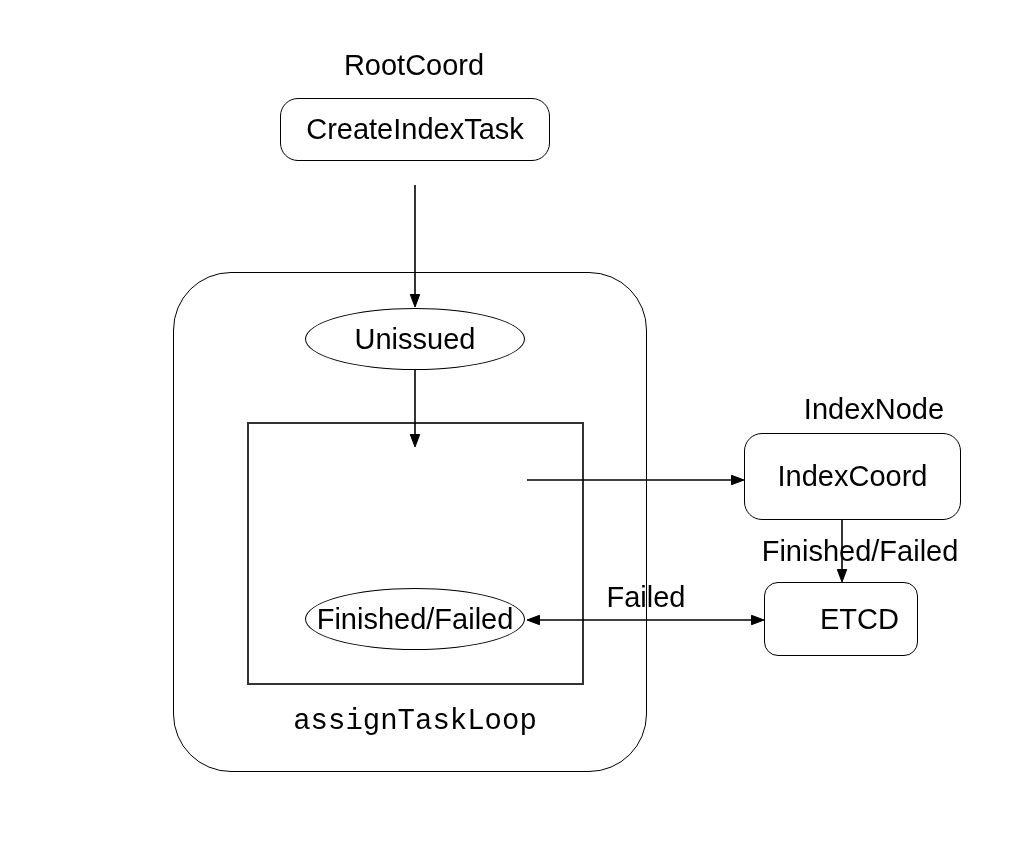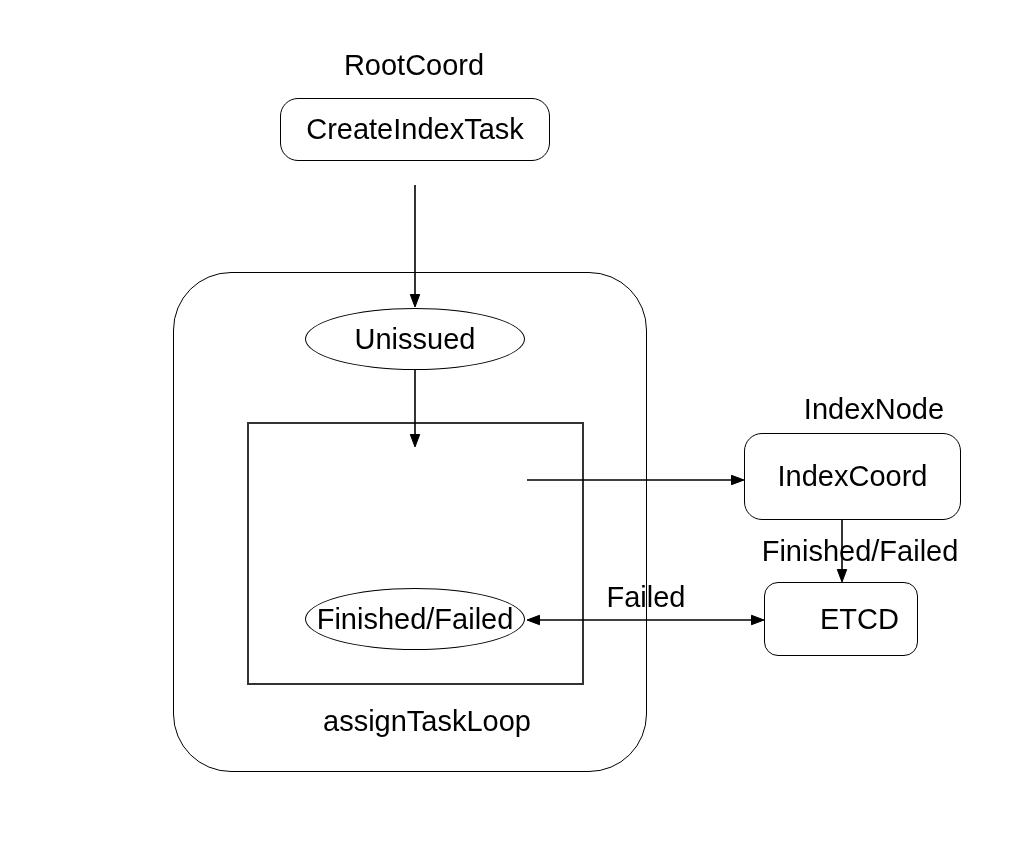--- a/index.html
+++ b/index.html
@@ -133,20 +133,20 @@
 
   <div class="node-box" style="left:764px; top:582px; width:154px; height:74px; border-radius:14px;padding-left:37px;">
     <span>ETCD</span>
   </div>
 
   <div class="label" style="left:414px; top:66px;">RootCoord</div>
 
 
   <div class="label" style="left:874px; top:410px;">IndexNode</div>
 
-  <div class="label" style="left:427px; top:722px;">assignTaskLoop</div>
+  <div class="label" style="left:415px; top:722px;font-family:Liberation Mono, monospace;">assignTaskLoop</div>
 
 
   <div class="label" style="left:646px; top:598px;">Failed</div>
 
   <div class="label" style="left:860px; top:552px;">Finished/Failed</div>
 
 </div>
 
 </body></html>

